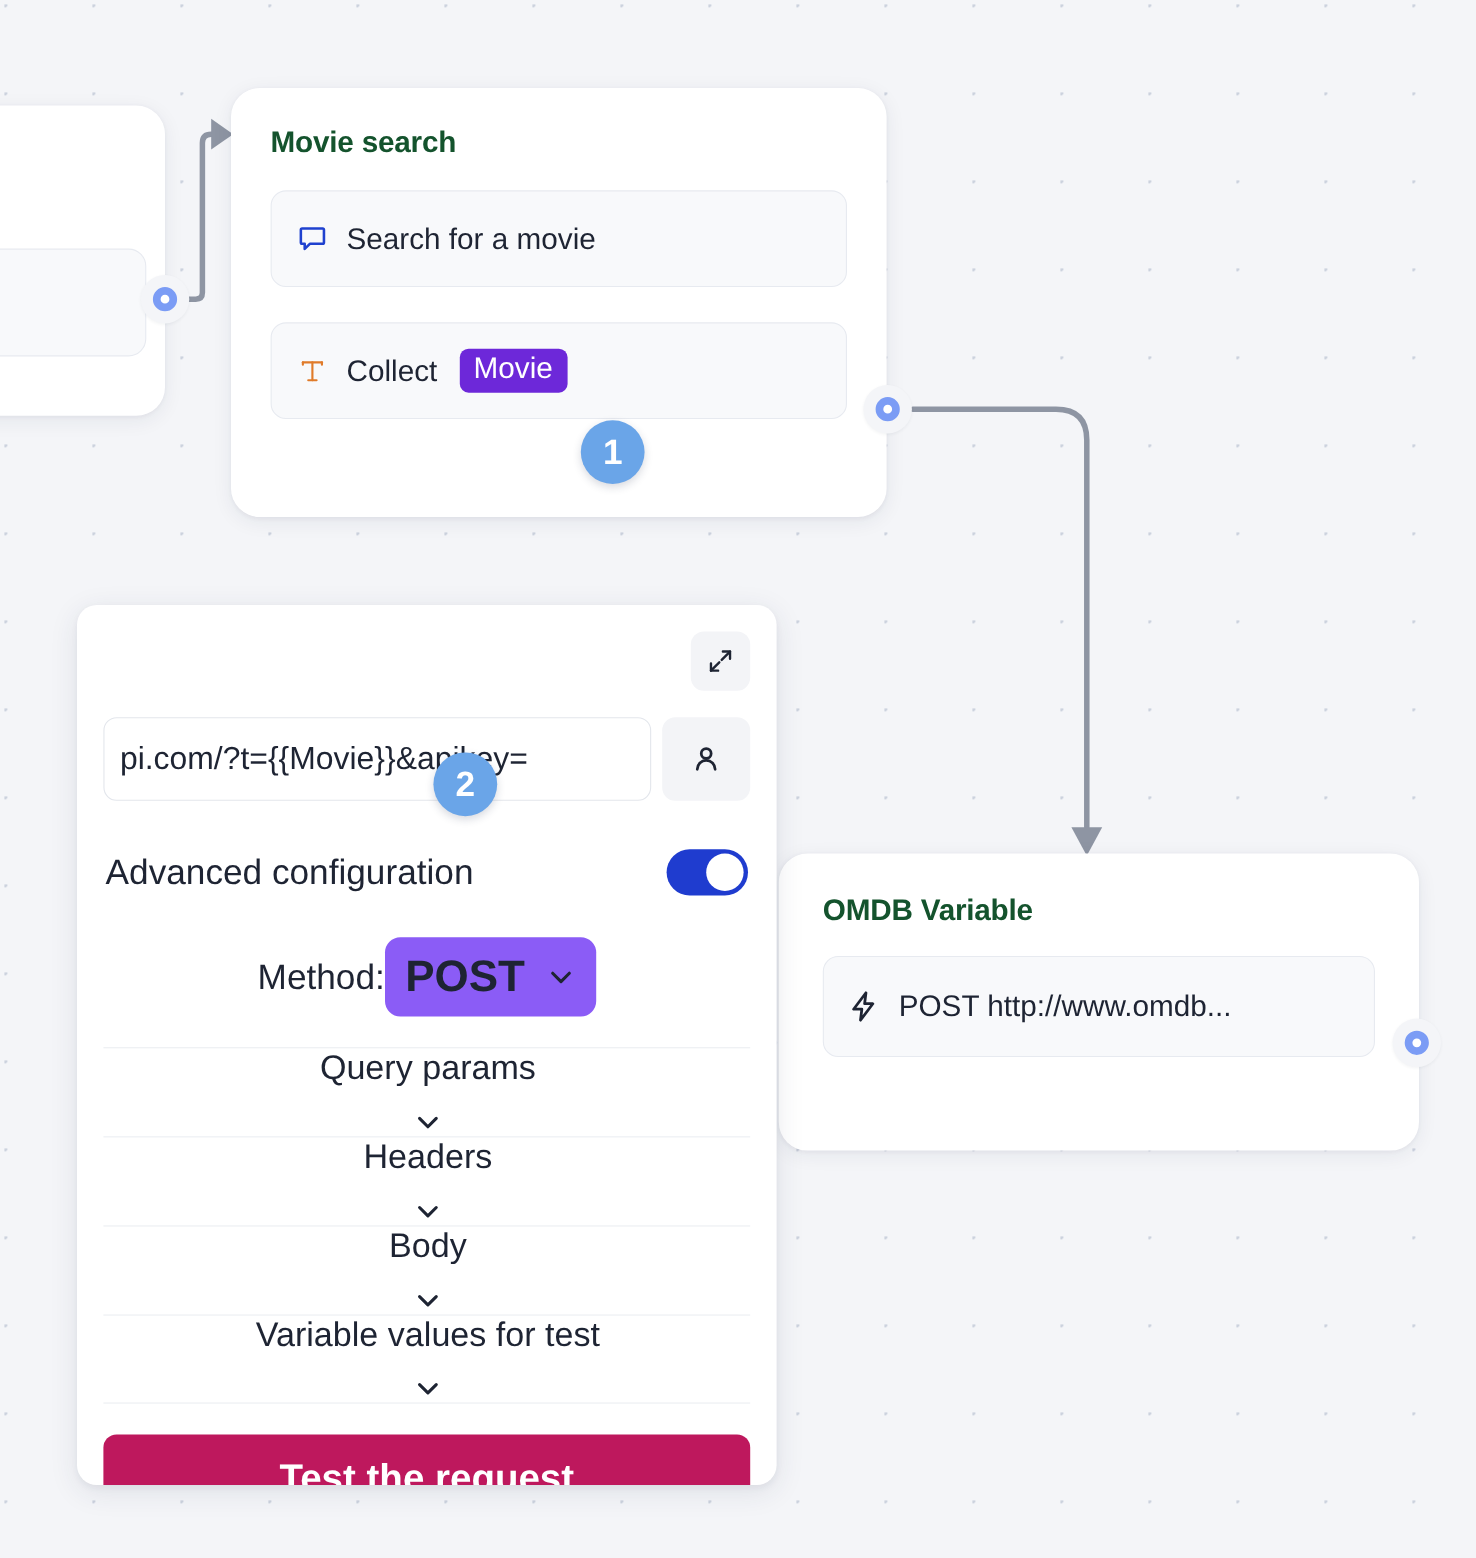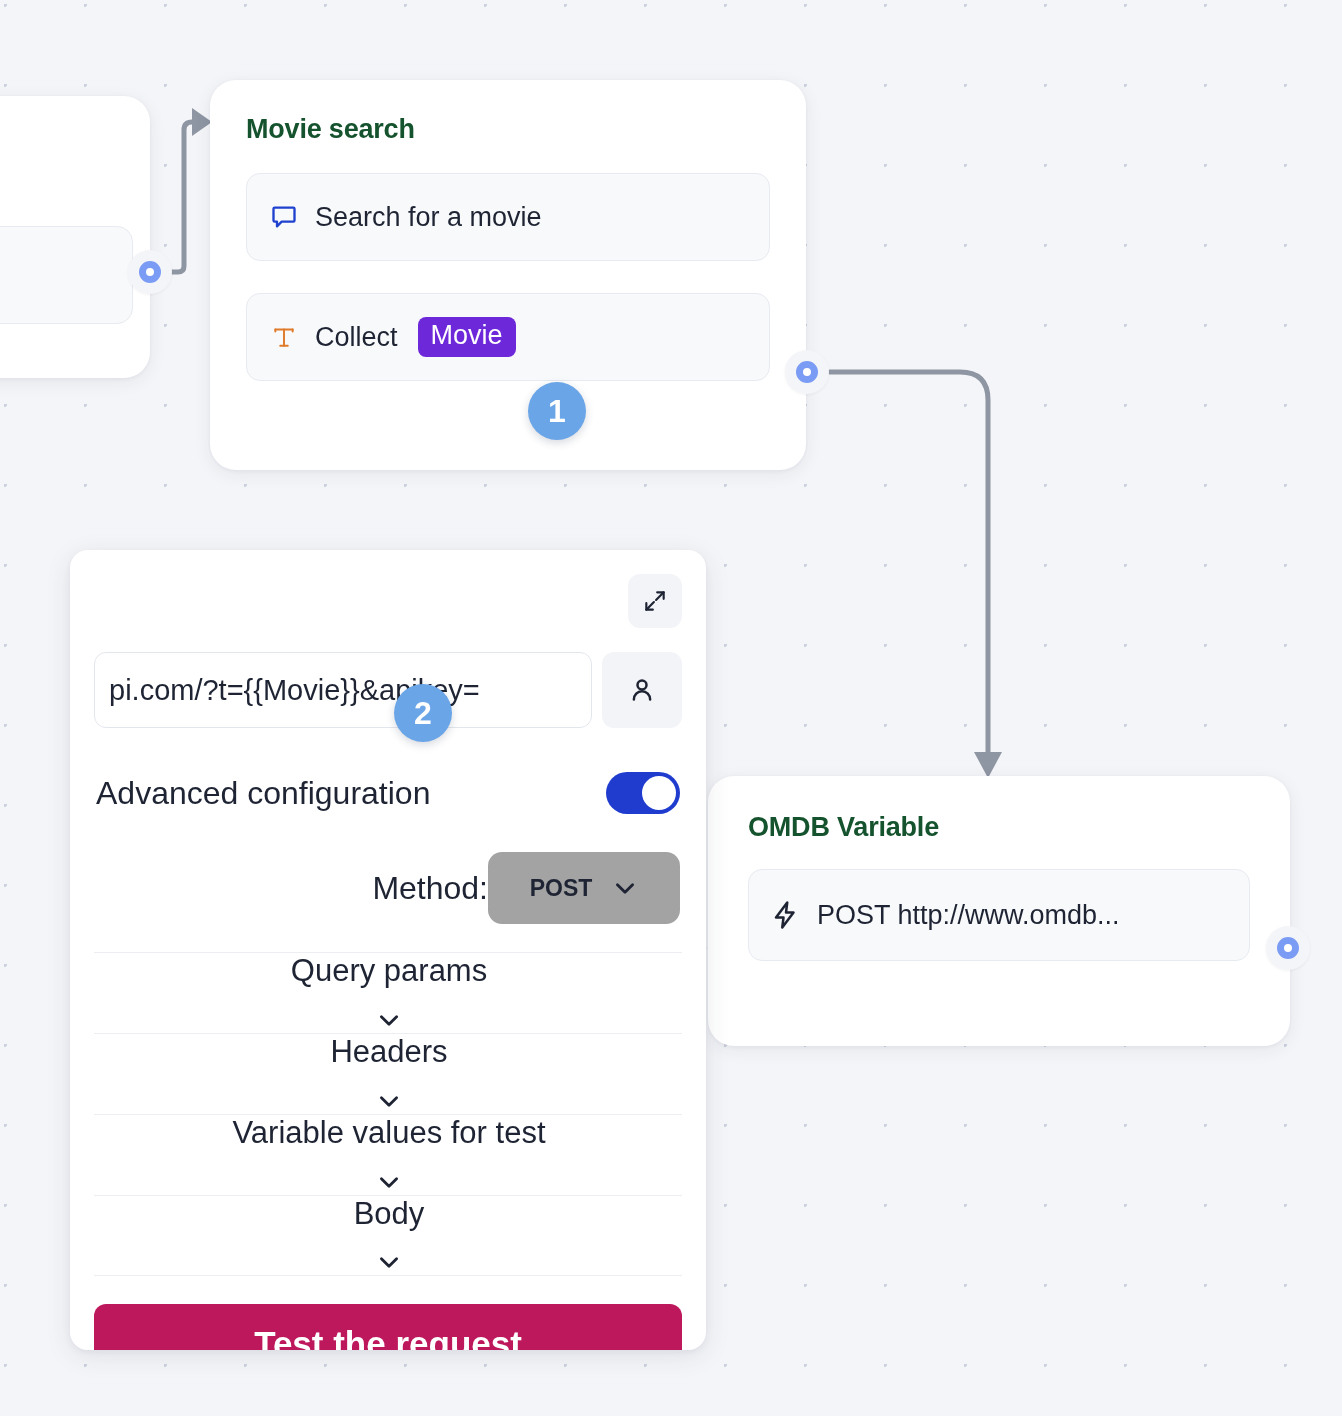--- a/index.html
+++ b/index.html
@@ -272,35 +272,35 @@
     position: absolute;
     right: 4px; top: 4px;
     width: 34px; height: 34px;
     border-radius: 50%;
     background: #ffffff;
   }
 
   .method-row {
     display: flex;
     align-items: center;
-    justify-content: flex-end;
+    justify-content: center;
     margin-top: 38px;
     padding: 0 2px;
   }
   .method-label { font-size: 32px; color: #1e2433; }
   .method-select {
-    background: #a3a3a3;
+    background: #8b5cf6;
     border-radius: 14px;
     height: 72px;
     min-width: 192px;
     display: flex;
     align-items: center;
     justify-content: center;
     gap: 20px;
-    font-size: 23px;
+    font-size: 40px;
     font-weight: bold;
     color: #1e2433;
     cursor: pointer;
   }
 
   .accordion { margin-top: 28px; }
   .acc-item {
     border-top: 1px solid #eceef2;
     height: 81px;
     display: flex;
@@ -446,33 +446,33 @@
       </div>
 
       <div class="acc-item">
         <span class="acc-label">Headers</span>
         <svg class="chev" viewBox="0 0 24 24" fill="none" stroke="#1e2433" stroke-width="2.6" stroke-linecap="round" stroke-linejoin="round">
             <path d="M5 9l7 7 7-7"></path>
           </svg>
       </div>
 
       <div class="acc-item">
+        <span class="acc-label">Body</span>
+        <svg class="chev" viewBox="0 0 24 24" fill="none" stroke="#1e2433" stroke-width="2.6" stroke-linecap="round" stroke-linejoin="round">
+            <path d="M5 9l7 7 7-7"></path>
+          </svg>
+      </div>
+
+      <div class="acc-item">
         <span class="acc-label">Variable values for test</span>
         <svg class="chev" viewBox="0 0 24 24" fill="none" stroke="#1e2433" stroke-width="2.6" stroke-linecap="round" stroke-linejoin="round">
             <path d="M5 9l7 7 7-7"></path>
           </svg>
       </div>
 
-      <div class="acc-item">
-        <span class="acc-label">Body</span>
-        <svg class="chev" viewBox="0 0 24 24" fill="none" stroke="#1e2433" stroke-width="2.6" stroke-linecap="round" stroke-linejoin="round">
-            <path d="M5 9l7 7 7-7"></path>
-          </svg>
-      </div>
-
     </div>
 
     <button class="test-btn">Test the request</button>
   </div>
 
   <div class="step-badge" id="badge-2">2</div>
 
 </div>
 
 </body></html>

